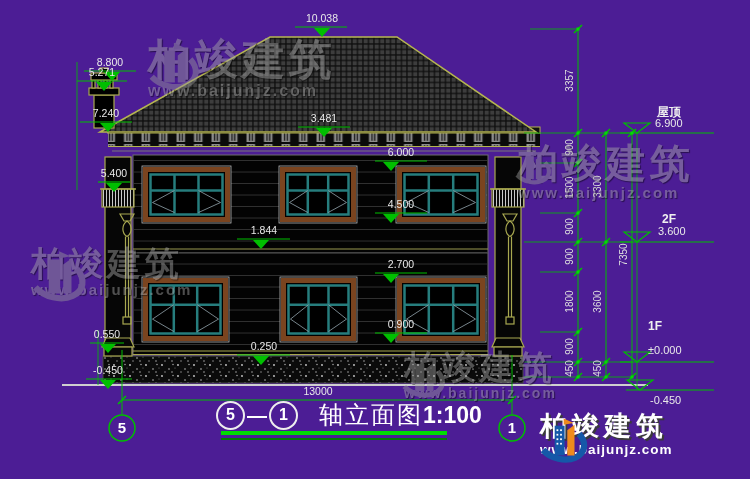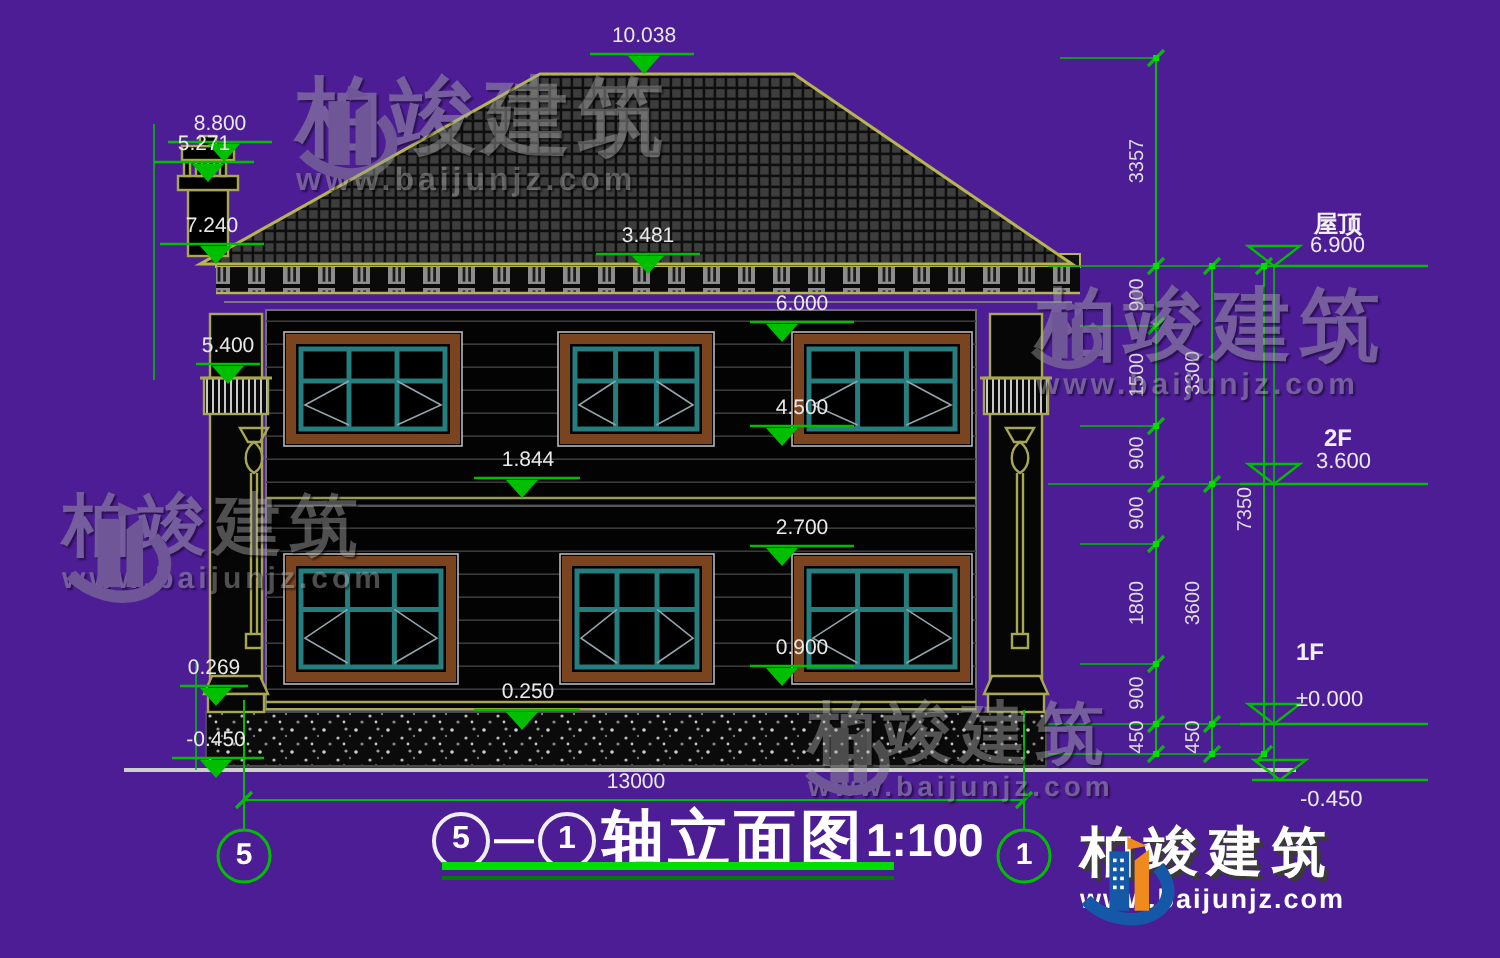--- a/index.html
+++ b/index.html
@@ -15,21 +15,21 @@
   
   .wm{position:absolute;display:flex;align-items:flex-start;opacity:.46;pointer-events:none;}
   .wm-text{margin-left:8px;color:#a8a8a8;text-shadow:1px 1px 1px #000;}
   .wm-brand{font-weight:bold;letter-spacing:4px;line-height:1.02;}
   .wm-url{font-weight:bold;letter-spacing:2px;}
   
   #title{position:absolute;left:216px;top:399px;display:flex;align-items:center;color:#fff;}
   .tb{width:25px;height:25px;border:2.5px solid #eee;border-radius:50%;display:flex;
       align-items:center;justify-content:center;font-size:16px;font-weight:bold;}
   .tsep{font-size:20px;font-weight:bold;margin:0 2px;}
-  .tname{font-size:31px;font-weight:bold;letter-spacing:2px;margin-left:3px;}
+  .tname{font-size:24px;font-weight:normal;letter-spacing:2px;margin-left:21px;}
   .tscale{font-size:23px;font-weight:bold;margin-left:0;}
   .underline1{position:absolute;left:221px;top:431px;width:226px;height:4px;background:#00dd00;}
   .underline2{position:absolute;left:221px;top:438px;width:226px;height:2px;background:#007d00;}
   
   #footer-logo{position:absolute;left:534px;top:412px;display:flex;align-items:flex-start;}
   #footer-text{margin-left:6px;}
   #footer-brand{color:#fff;font-size:27px;font-weight:bold;letter-spacing:5px;line-height:1.05;
                 text-shadow:2px 2px 0 #3a3a3a;}
   #footer-url{color:#fff;font-size:13.5px;font-weight:bold;letter-spacing:1px;margin-top:2px;}
 </style>
@@ -334,21 +334,21 @@
   <span class="lbl" style="left:76px;top:67px;width:52px">5.271</span>
   <span class="lbl" style="left:80px;top:108px;width:52px">7.240</span>
   <span class="lbl" style="left:92px;top:168px;width:44px">5.400</span>
   <span class="lbl" style="left:298px;top:113px;width:52px">3.481</span>
   <span class="lbl" style="left:375px;top:147px;width:52px">6.000</span>
   <span class="lbl" style="left:375px;top:199px;width:52px">4.500</span>
   <span class="lbl" style="left:238px;top:225px;width:52px">1.844</span>
   <span class="lbl" style="left:375px;top:259px;width:52px">2.700</span>
   <span class="lbl" style="left:375px;top:319px;width:52px">0.900</span>
   <span class="lbl" style="left:238px;top:341px;width:52px">0.250</span>
-  <span class="lbl" style="left:85px;top:329px;width:44px">0.269</span>
+  <span class="lbl" style="left:85px;top:329px;width:44px">0.550</span>
   <span class="lbl" style="left:84px;top:365px;width:48px">-0.450</span>
 
   <span class="lbl rot" style="left:547px;top:75px">3357</span>
   <span class="lbl rot" style="left:547px;top:142px">900</span>
   <span class="lbl rot" style="left:547px;top:182px">1500</span>
   <span class="lbl rot" style="left:547px;top:221px">900</span>
   <span class="lbl rot" style="left:547px;top:251px">900</span>
   <span class="lbl rot" style="left:547px;top:296px">1800</span>
   <span class="lbl rot" style="left:547px;top:341px">900</span>
   <span class="lbl rot" style="left:547px;top:363px">450</span>

